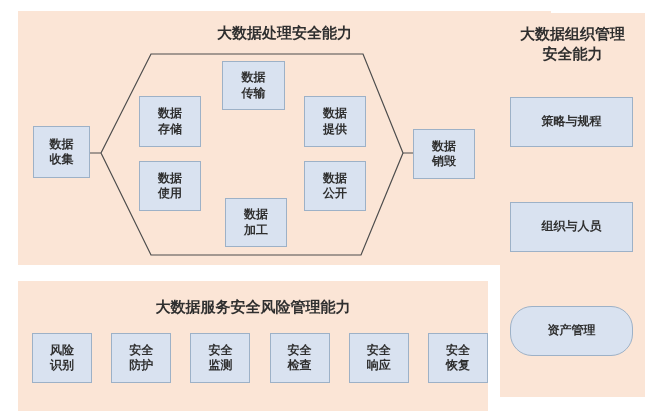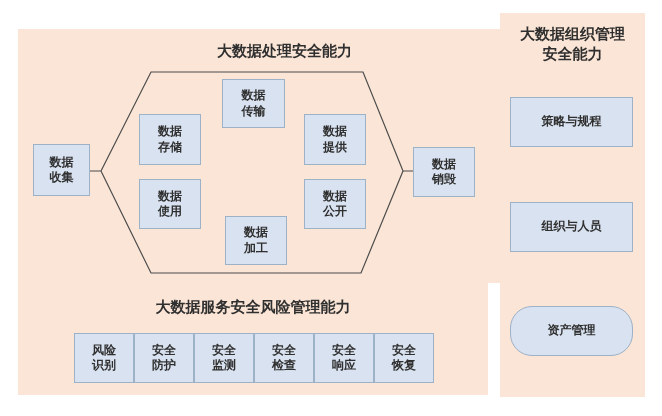--- a/index.html
+++ b/index.html
@@ -39,39 +39,39 @@
     align-items:center;
     justify-content:center;
     text-align:center;
     font-size:12px;
     font-weight:600;
     line-height:1.28;
     white-space:pre-line;
     color:var(--text);
   }
   
-  #panel-processing{left:18px;top:29px;width:533px;height:254px;padding-left:32px;}
+  #panel-processing{left:18px;top:11px;width:533px;height:254px;padding-left:32px;}
   #panel-processing .panel-title{top:13px;}
   #flow-lines{position:absolute;left:0;top:0;width:472px;height:254px;}
   .n-collect {left:15px;  top:115px; width:57px; height:52px;}
   .n-store   {left:121px; top:85px;  width:62px; height:51px;}
   .n-transfer{left:204px; top:50px;  width:63px; height:49px;}
   .n-provide {left:286px; top:85px;  width:62px; height:51px;}
   .n-use     {left:121px; top:150px; width:62px; height:50px;}
   .n-process {left:207px; top:187px; width:62px; height:49px;}
   .n-publish {left:286px; top:150px; width:62px; height:50px;}
   .n-destroy {left:395px; top:118px; width:62px; height:50px;}
   
-  #panel-risk{left:18px;top:281px;width:470px;height:114px;}
+  #panel-risk{left:18px;top:281px;width:470px;height:130px;}
   #panel-risk .panel-title{top:17px;}
   #risk-row{
     position:absolute;
-    left:14px; right:12px; top:52px; height:50px;
+    left:14px; right:0; top:52px; height:50px;
     display:flex;
-    justify-content:center;
+    justify-content:space-between;
   }
   #risk-row .node{position:static;width:60px;height:50px;}
   
   #panel-org{left:500px;top:13px;width:145px;height:384px;}
   #panel-org .panel-title{top:12px;}
   #panel-org .node{left:10px;width:123px;height:50px;font-weight:600;}
   .o-policy{top:84px;}
   .o-people{top:189px;}
   .o-asset{top:293px;border-radius:22px;}
 </style>

